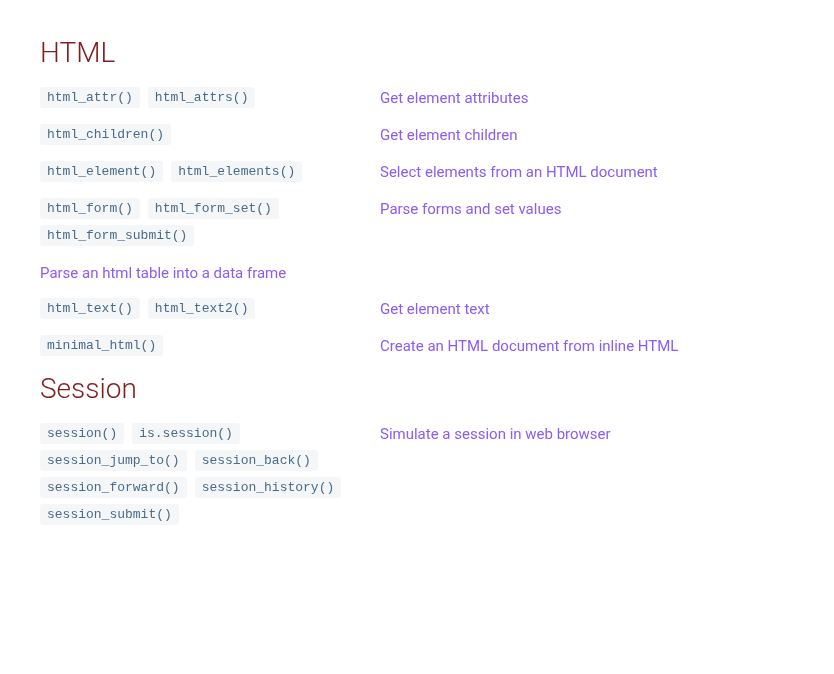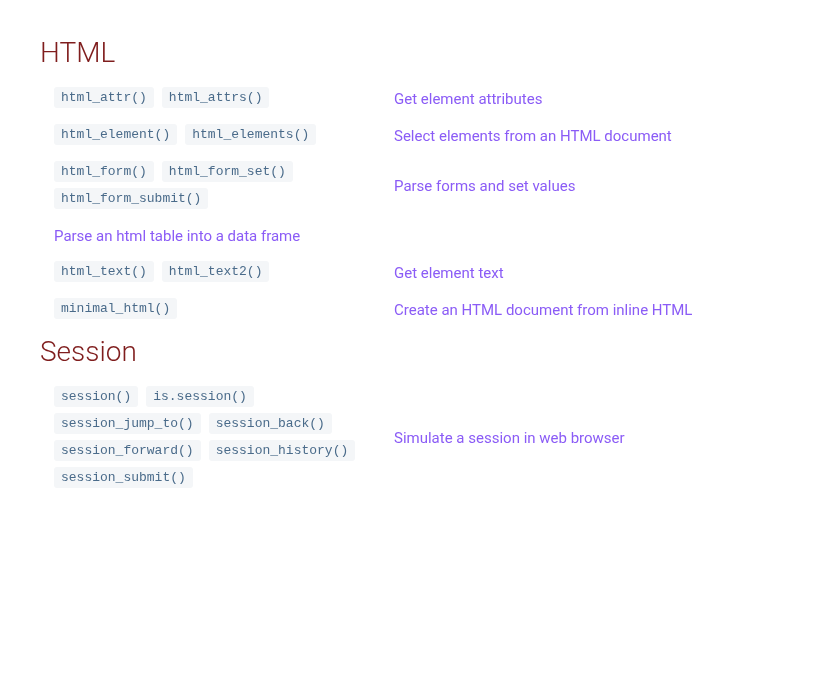--- a/index.html
+++ b/index.html
@@ -16,23 +16,22 @@
     }
     .section-heading {
       font-size: 28px;
       font-weight: 300;
       color: #7f1d1d;
       margin-top: 16px;
       margin-bottom: 18px;
     }
     .entry-row {
       display: flex;
-      align-items: center;
+      align-items: flex-start;
       margin-bottom: 16px;
-      margin-left: 14px;
     }
     .func-col {
       width: 340px;
       flex-shrink: 0;
       display: flex;
       flex-wrap: wrap;
       gap: 6px 8px;
       align-content: flex-start;
     }
     .desc-col {
@@ -56,20 +55,26 @@
 <body>
 
 <div id="content">
     <h2 class="section-heading">HTML</h2>
     <div class="entry-row">
       <div class="func-col">
         <a class="func-code">html_attr()</a>
         <a class="func-code">html_attrs()</a>
       </div>
       <div class="desc-col">Get element attributes</div>
+    </div>
+    <div class="entry-row">
+      <div class="func-col">
+        <a class="func-code">html_children()</a>
+      </div>
+      <div class="desc-col">Get element children</div>
     </div>
     <div class="entry-row">
       <div class="func-col">
         <a class="func-code">html_element()</a>
         <a class="func-code">html_elements()</a>
       </div>
       <div class="desc-col">Select elements from an HTML document</div>
     </div>
     <div class="entry-row">
       <div class="func-col">

